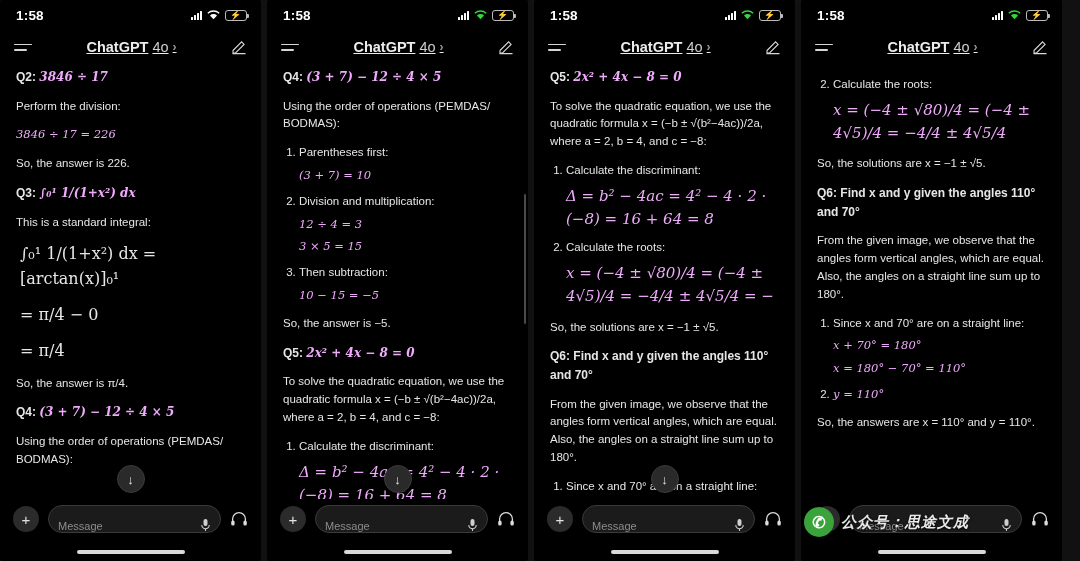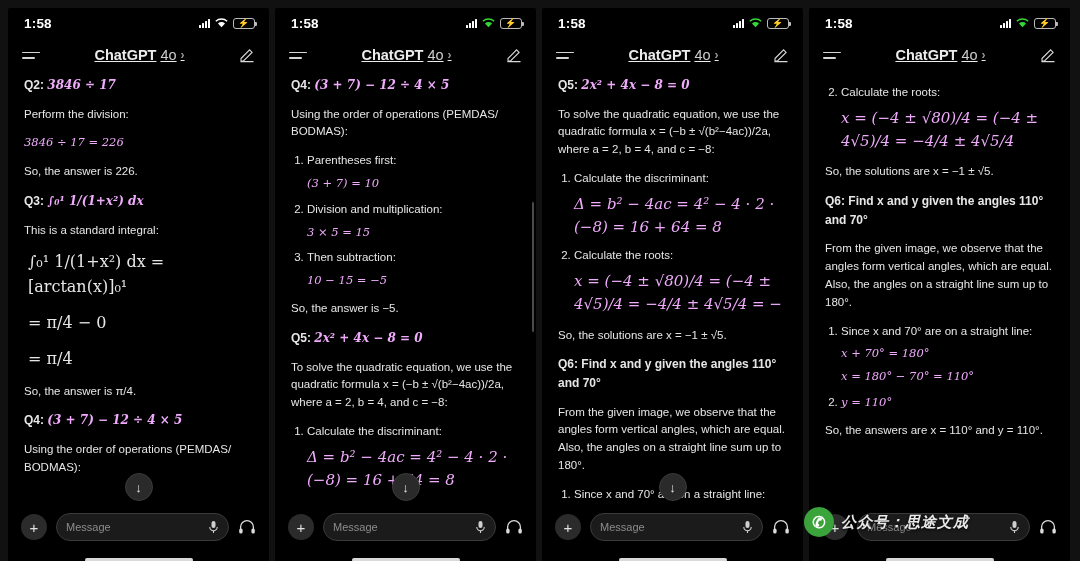--- a/index.html
+++ b/index.html
@@ -8,21 +8,21 @@
     background: #0d0d0d;
     font-family: "Liberation Sans", sans-serif;
   }
   #root {
     width: 1080px;
     height: 561px;
     position: relative;
     background: #111;
     display: flex;
     gap: 6px;
-    padding: 8px;
+    padding: 0;
     box-sizing: border-box;
     overflow: hidden;
   }
   .phone {
     width: 261px;
     height: 561px;
     background: #000;
     position: relative;
     overflow: hidden;
     border-radius: 2px;
@@ -219,21 +219,21 @@
     font-size: 15px;
     flex: none;
   }
   .inputbox {
     flex: 1;
     height: 28px;
     border-radius: 16px;
     border: 1px solid #3a3a3a;
     background: #1b1b1b;
     display: flex;
-    align-items: center;
+    align-items: flex-end;
     justify-content: space-between;
     padding: 0 9px;
     box-sizing: border-box;
   }
   .inputbox .ph {
     color: #8c8c8c;
     font-size: 11px;
   }
   .mic svg, .head svg { display: block; }
   .head { flex: none; }
@@ -406,20 +406,21 @@
     <div class="chat">
       <p class="blk q"><span>Q4:</span> <span class="math">(3 + 7) − 12 ÷ 4 × 5</span></p>
       <p class="blk">Using the order of operations (PEMDAS/ BODMAS):</p>
       <ol class="steps">
         <li>
           <div>Parentheses first:</div>
           <div class="sub math">(3 + 7) = 10</div>
         </li>
         <li>
           <div>Division and multiplication:</div>
+          <div class="sub math">12 ÷ 4 = 3</div>
           <div class="sub math">3 × 5 = 15</div>
         </li>
         <li>
           <div>Then subtraction:</div>
           <div class="sub math">10 − 15 = −5</div>
         </li>
       </ol>
       <p class="blk">So, the answer is −5.</p>
       <p class="blk q"><span>Q5:</span> <span class="math">2x² + 4x − 8 = 0</span></p>
       <p class="blk">To solve the quadratic equation, we use the quadratic formula x = (−b ± √(b²−4ac))/2a, where a = 2, b = 4, and c = −8:</p>

